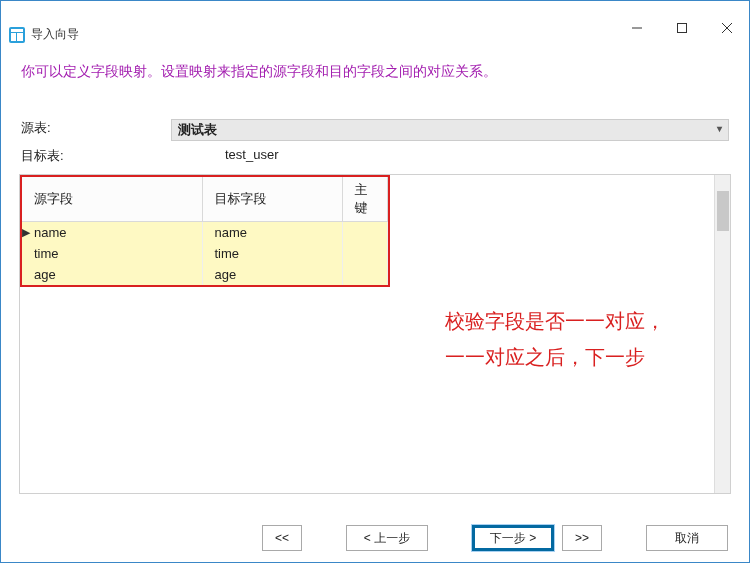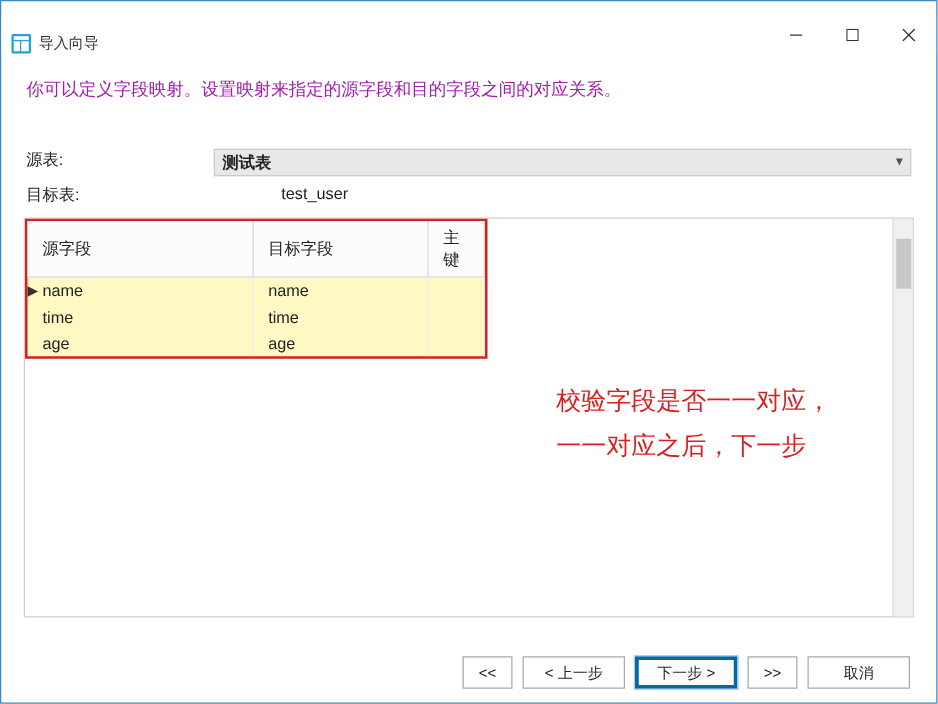--- a/index.html
+++ b/index.html
@@ -27,21 +27,21 @@
     .row-marker { position: absolute; left: 0; top: 4px; font-size: 11px; color: #333; }
     .col1 { width: 180px; }
     .col2 { width: 140px; }
     .scrollbar { position: absolute; right: 0; top: 0; width: 16px; height: 100%; background: #f0f0f0; border-left: 1px solid #ddd; }
     .sb-thumb { position: absolute; left: 2px; top: 16px; width: 12px; height: 40px; background: #c8c8c8; }
     .annotation { position: absolute; left: 425px; top: 86px; font-size: 20px; color: #d92020; line-height: 1.8; margin-top: 42px; }
     
     .footer { position: absolute; bottom: 12px; right: 22px; display: flex; gap: 8px; }
     .btn { height: 26px; padding: 0 12px; font-size: 12px; background: #fff; border: 1px solid #a9a9a9; color: #222; display: flex; align-items: center; justify-content: center; cursor: pointer; min-width: 38px; }
     .btn.primary { border: 3px solid #0369a1; outline: 1px solid #a8d1f2; }
-    .btn.wide { min-width: 82px; }
+    .btn.wide { min-width: 82px; margin-left: 36px; }
   </style>
 </head>
 <body>
 
 <div class="titlebar">
   <svg class="app-icon" viewBox="0 0 16 16">
     <rect x="0" y="0" width="16" height="16" fill="#2aa0db" rx="2"></rect>
     <rect x="2" y="2" width="12" height="3" fill="#fff"></rect>
     <rect x="2" y="6" width="5" height="8" fill="#fff"></rect>
     <rect x="8" y="6" width="6" height="8" fill="#fff"></rect>

